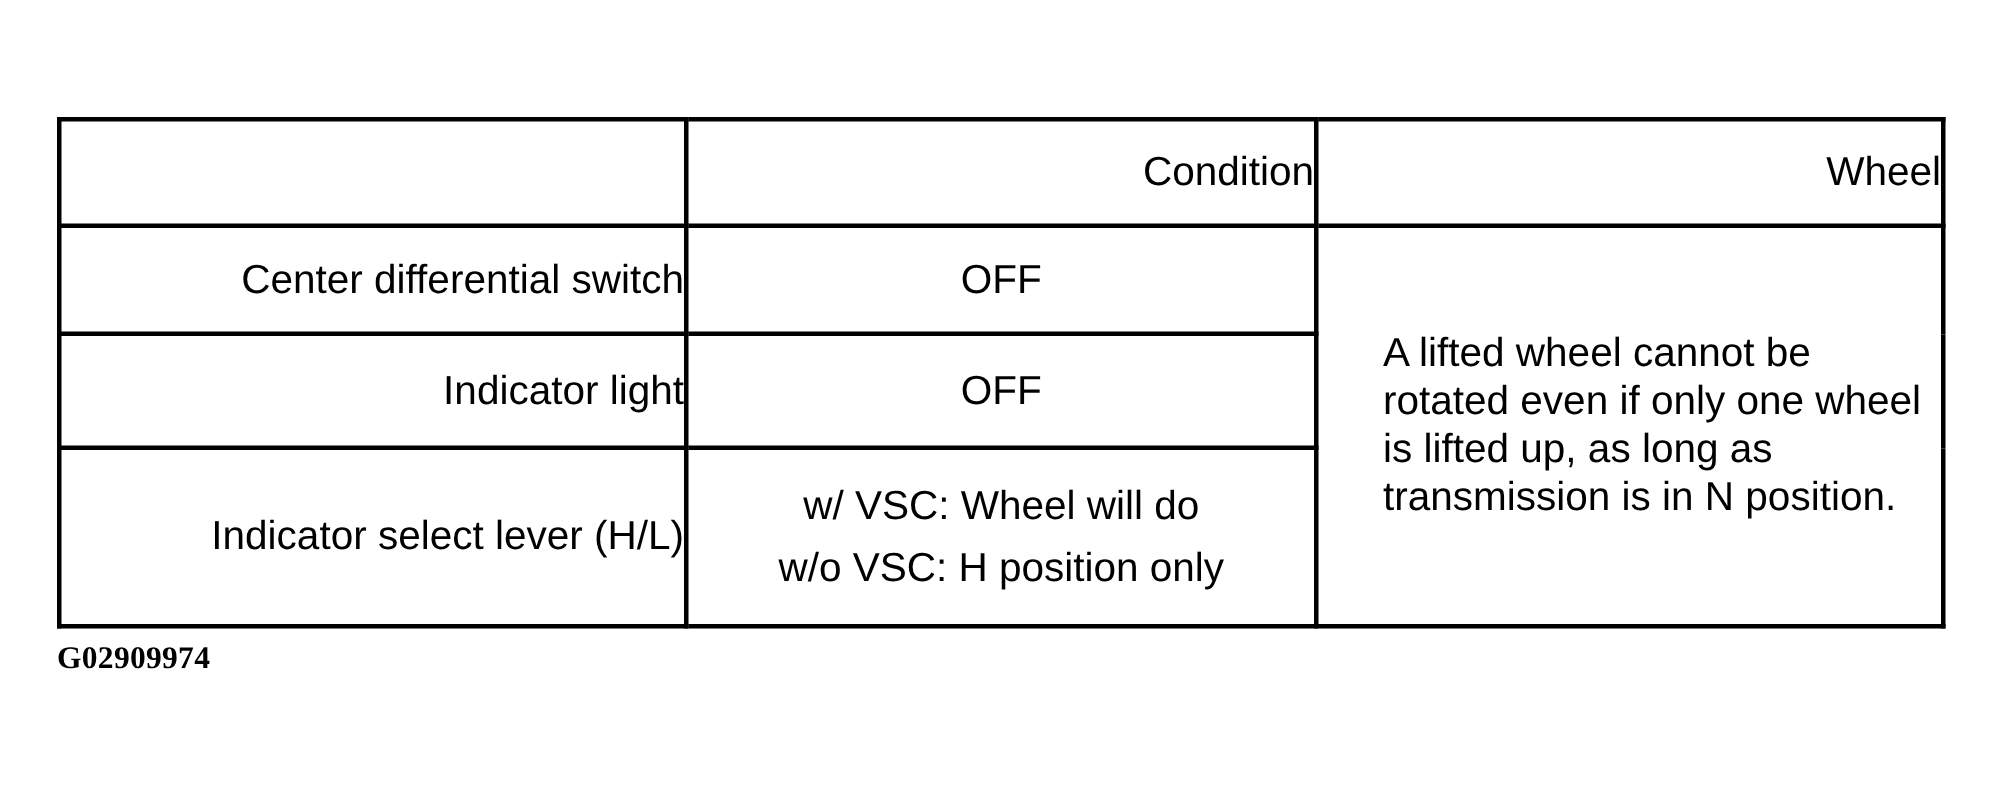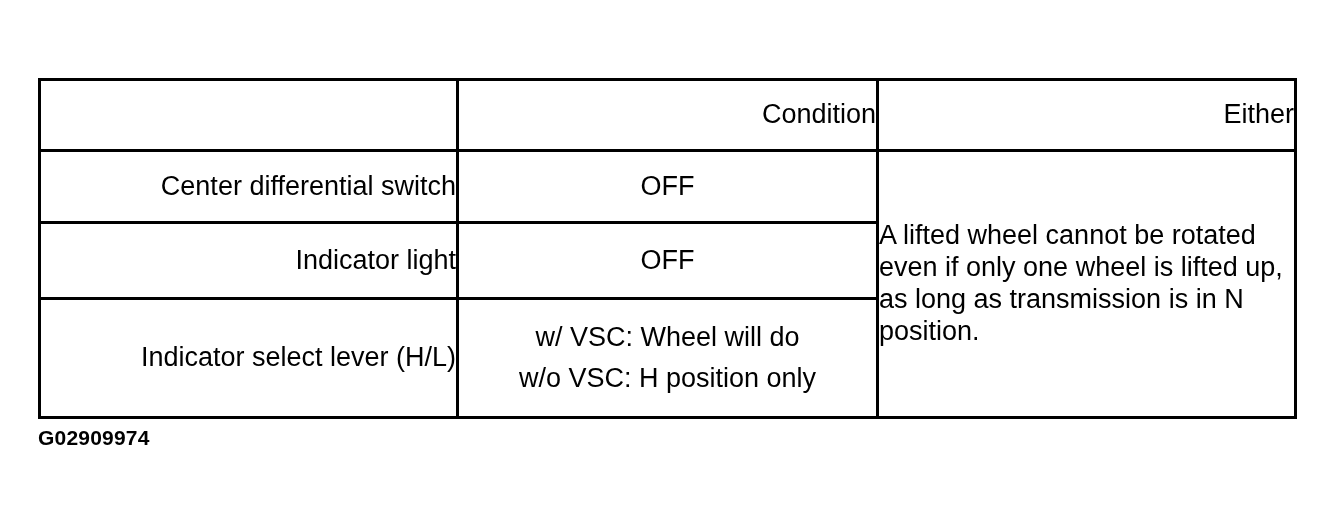--- a/index.html
+++ b/index.html
@@ -83,28 +83,29 @@
   .value-lines {
     display: block;
   }
   .value-lines .vline {
     display: block;
     line-height: 1.52;
   }
 
   .wheel-text {
     display: block;
+    margin-left: 43px;
   }
 
   
   #figure-caption {
     position: absolute;
     left: 38px;
     top: 426px;
-    font-family: Liberation Sans, sans-serif;
+    font-family: Liberation Serif, serif;
     font-size: 21px;
     font-weight: bold;
     letter-spacing: 0.2px;
     color: #000000;
     white-space: nowrap;
   }
 </style>
 </head>
 <body>
 
@@ -113,21 +114,21 @@
   <table id="spec-table">
     <colgroup>
       <col class="col-label">
       <col class="col-condition">
       <col class="col-wheel">
     </colgroup>
     <tbody>
       <tr class="row-header">
         <td class="cell-blank"></td>
         <td class="cell-header">Condition</td>
-        <td class="cell-header">Either</td>
+        <td class="cell-header">Wheel</td>
       </tr>
 
       <tr class="row-1">
         <td class="cell-label">Center differential switch</td>
         <td class="cell-value">OFF</td>
         <td class="cell-wheel" rowspan="3">
           <span class="wheel-text">A lifted wheel cannot be rotated even if only one wheel is lifted up, as long as transmission is in N position.</span>
         </td>
       </tr>
 

